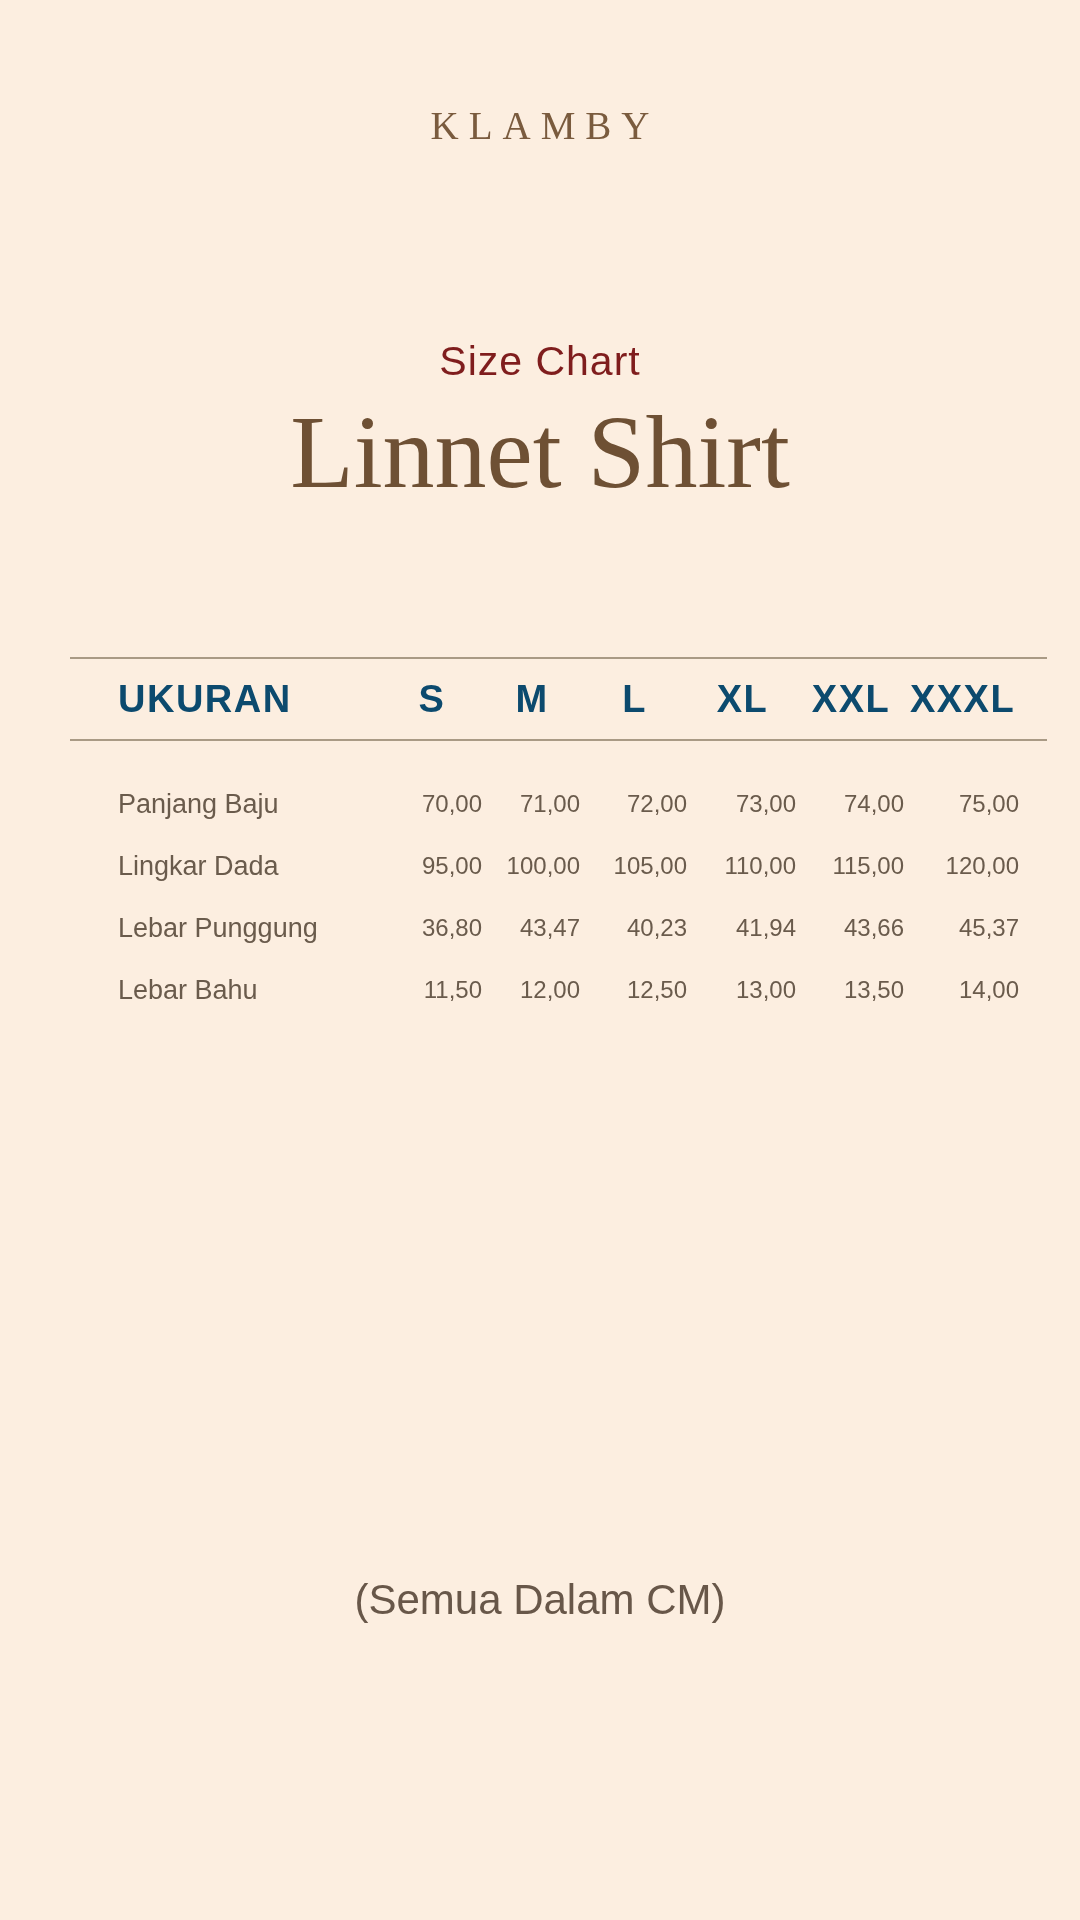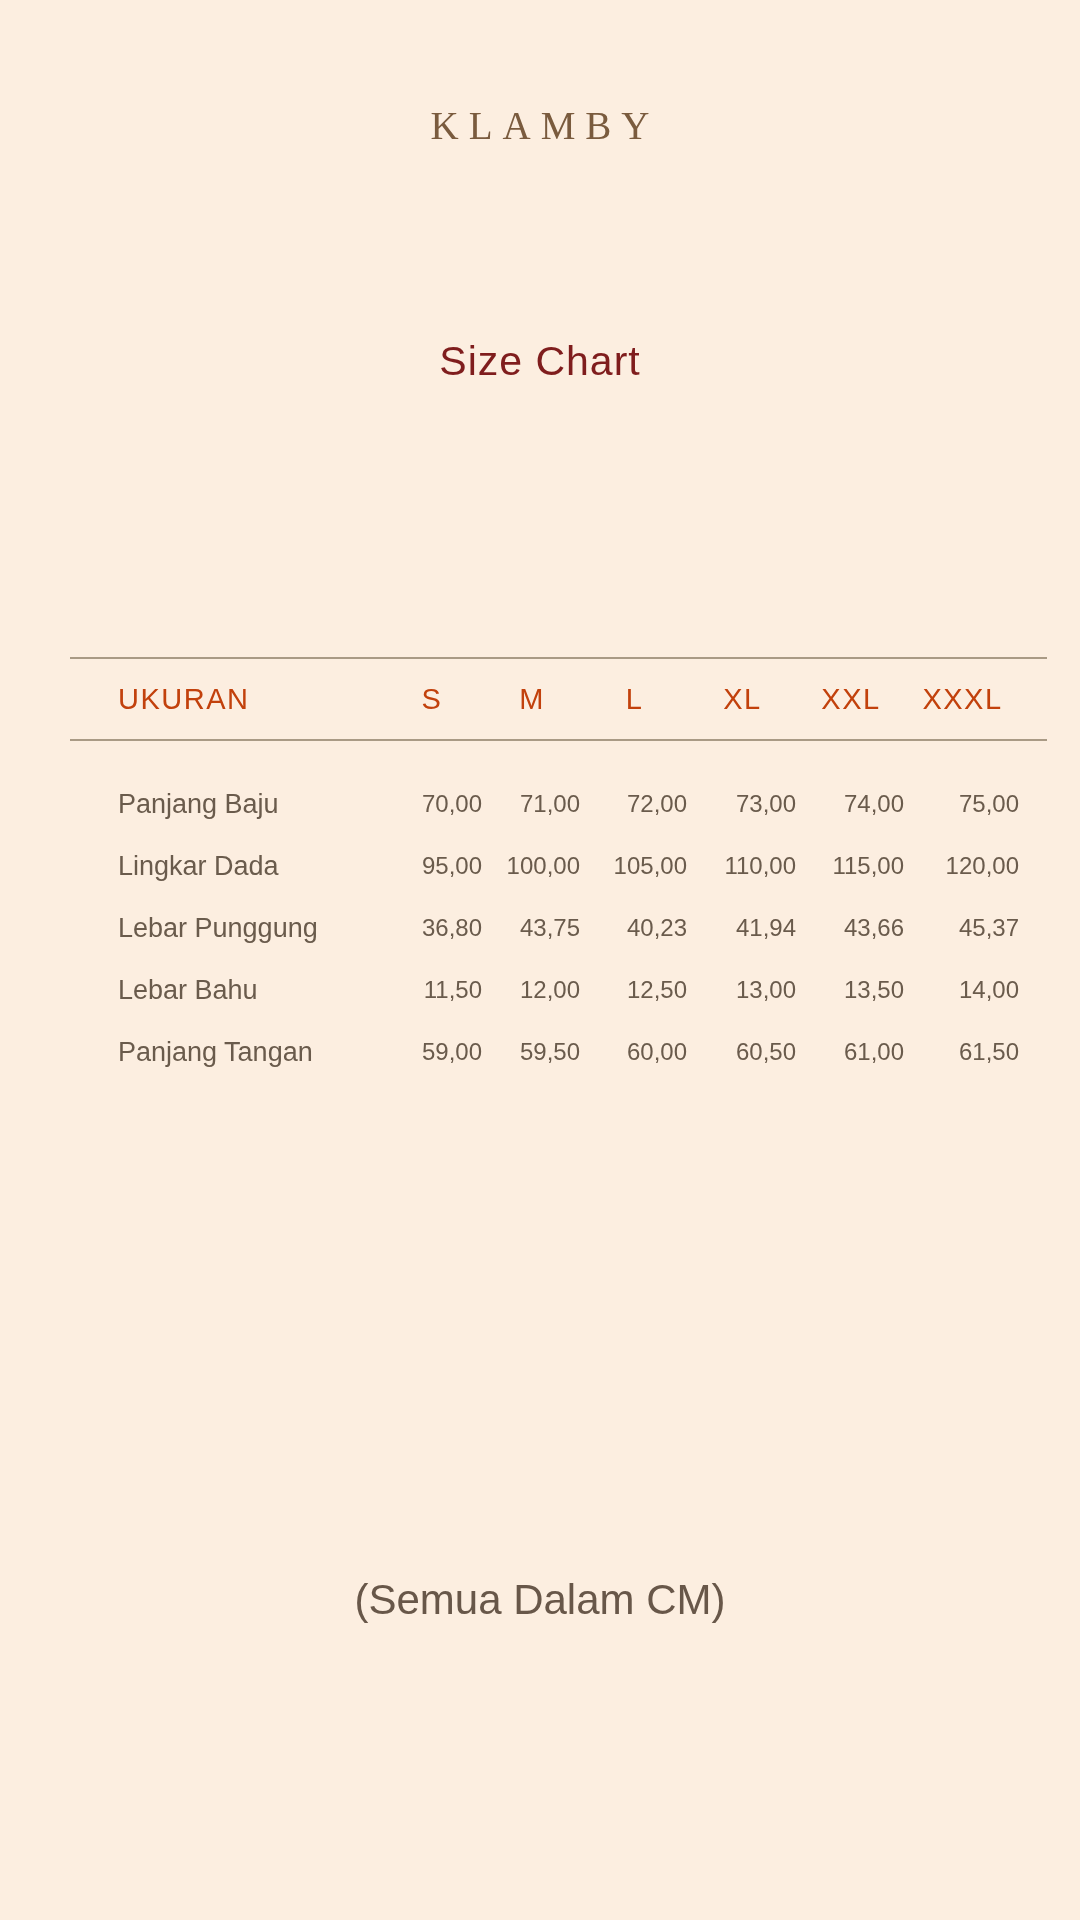--- a/index.html
+++ b/index.html
@@ -55,24 +55,24 @@
     border-collapse: collapse;
     table-layout: fixed;
     color: #6a5b4c;
   }
   table.size-table thead tr {
     height: 82px;
     border-top: 2px solid #a99a85;
     border-bottom: 2px solid #a99a85;
   }
   table.size-table th {
-    font-size: 29px;
-    font-weight: normal;
+    font-size: 38px;
+    font-weight: bold;
     letter-spacing: 1.5px;
-    color: #c2410c;
+    color: #0c4a6e;
     text-align: center;
     vertical-align: middle;
   }
   table.size-table th.label-col,
   table.size-table td.label-col {
     text-align: left;
     padding-left: 48px;
   }
   table.size-table th:last-child,
   table.size-table td:last-child {
@@ -98,20 +98,21 @@
 </style>
 </head>
 <body>
 
 <div class="page">
 
   <div class="brand">KLAMBY</div>
 
   <div class="subtitle">Size Chart</div>
 
+  <div class="title">Linnet Shirt</div>
 
   <table class="size-table">
     <colgroup>
       <col style="width:311px">
       <col style="width:102px">
       <col style="width:98px">
       <col style="width:107px">
       <col style="width:109px">
       <col style="width:108px">
       <col style="width:142px">
@@ -142,42 +143,33 @@
         <td>95,00</td>
         <td>100,00</td>
         <td>105,00</td>
         <td>110,00</td>
         <td>115,00</td>
         <td>120,00</td>
       </tr>
       <tr>
         <td class="label-col">Lebar Punggung</td>
         <td>36,80</td>
-        <td>43,75</td>
+        <td>43,47</td>
         <td>40,23</td>
         <td>41,94</td>
         <td>43,66</td>
         <td>45,37</td>
       </tr>
       <tr>
         <td class="label-col">Lebar Bahu</td>
         <td>11,50</td>
         <td>12,00</td>
         <td>12,50</td>
         <td>13,00</td>
         <td>13,50</td>
         <td>14,00</td>
       </tr>
-      <tr>
-        <td class="label-col">Panjang Tangan</td>
-        <td>59,00</td>
-        <td>59,50</td>
-        <td>60,00</td>
-        <td>60,50</td>
-        <td>61,00</td>
-        <td>61,50</td>
-      </tr>
     </tbody>
   </table>
 
   <div class="footnote">(Semua Dalam CM)</div>
 
 </div>
 
 </body></html>

